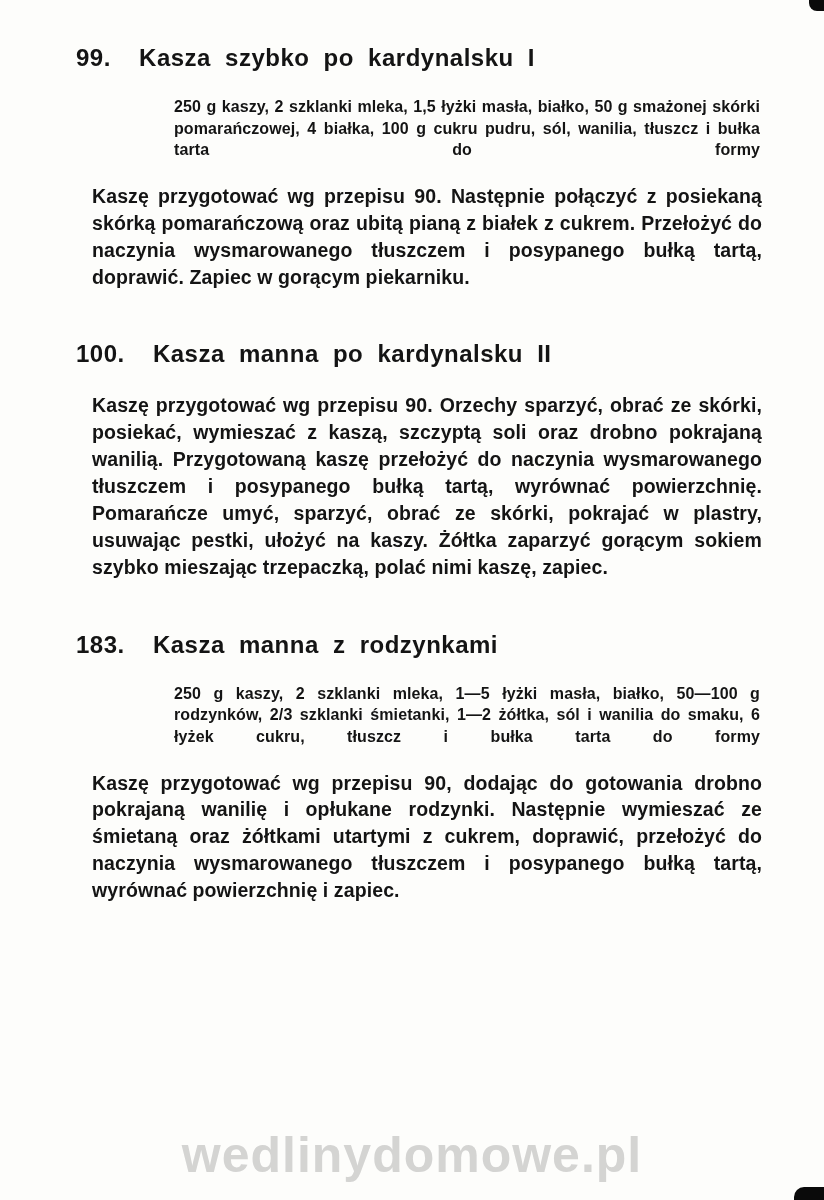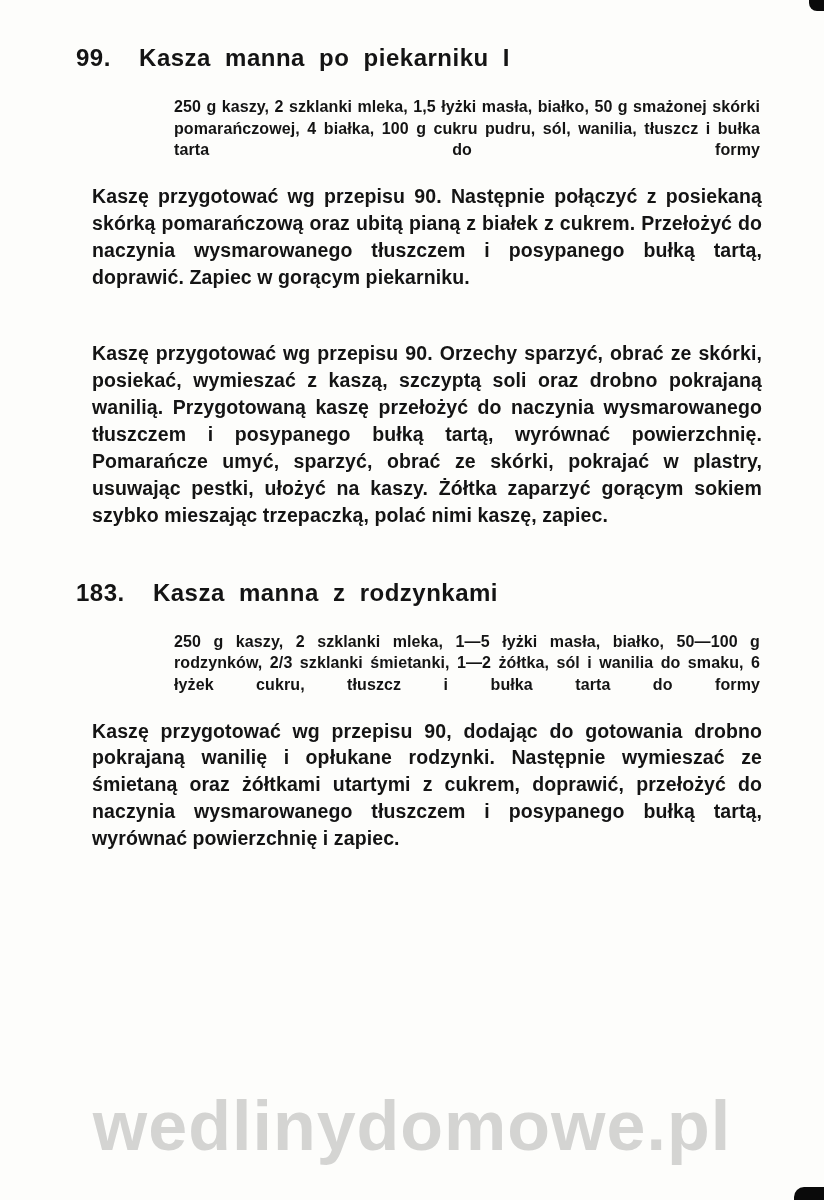--- a/index.html
+++ b/index.html
@@ -49,23 +49,23 @@
     width: 670px;
     font-size: 19.5px;
     font-weight: 600;
     line-height: 1.38;
     text-align: justify;
     letter-spacing: 0.1px;
   }
   .watermark {
     position: absolute;
     left: 50%;
-    bottom: 34px;
+    bottom: 16px;
     transform: translateX(-50%);
-    font-size: 70px;
+    font-size: 50px;
     font-weight: bold;
     letter-spacing: 1px;
     color: rgba(145, 145, 145, 0.38);
     white-space: nowrap;
     pointer-events: none;
     user-select: none;
   }
   .artifact {
     position: absolute;
     background: #0a0a0a;
@@ -87,27 +87,31 @@
 </style>
 </head>
 <body>
 
 <div class="page">
   <div class="content">
 
     <section class="recipe">
       <h2 class="recipe-heading">
         <span class="recipe-number">99.</span>
-        <span class="recipe-title">Kasza manna po piekarniku I</span>
+        <span class="recipe-title">Kasza szybko po kardynalsku I</span>
       </h2>
       <p class="ingredients">250 g kaszy, 2 szklanki mleka, 1,5 łyżki masła, białko, 50 g smażonej skórki pomarańczowej, 4 białka, 100 g cukru pudru, sól, wanilia, tłuszcz i bułka tarta do formy</p>
       <p class="instructions">Kaszę przygotować wg przepisu 90. Następnie połączyć z posiekaną skórką pomarańczową oraz ubitą pianą z białek z cukrem. Przełożyć do naczynia wysmarowanego tłuszczem i posypanego bułką tartą, doprawić. Zapiec w gorącym piekarniku.</p>
     </section>
 
     <section class="recipe">
+      <h2 class="recipe-heading">
+        <span class="recipe-number">100.</span>
+        <span class="recipe-title">Kasza manna po kardynalsku II</span>
+      </h2>
       <p class="instructions">Kaszę przygotować wg przepisu 90. Orzechy sparzyć, obrać ze skórki, posiekać, wymieszać z kaszą, szczyptą soli oraz drobno pokrajaną wanilią. Przygotowaną kaszę przełożyć do naczynia wysmarowanego tłuszczem i posypanego bułką tartą, wyrównać powierzchnię. Pomarańcze umyć, sparzyć, obrać ze skórki, pokrajać w plastry, usuwając pestki, ułożyć na kaszy. Żółtka zaparzyć gorącym sokiem szybko mieszając trzepaczką, polać nimi kaszę, zapiec.</p>
     </section>
 
     <section class="recipe">
       <h2 class="recipe-heading">
         <span class="recipe-number">183.</span>
         <span class="recipe-title">Kasza manna z rodzynkami</span>
       </h2>
       <p class="ingredients">250 g kaszy, 2 szklanki mleka, 1—5 łyżki masła, białko, 50—100 g rodzynków, 2/3 szklanki śmietanki, 1—2 żółtka, sól i wanilia do smaku, 6 łyżek cukru, tłuszcz i bułka tarta do formy</p>
       <p class="instructions">Kaszę przygotować wg przepisu 90, dodając do gotowania drobno pokrajaną wanilię i opłukane rodzynki. Następnie wymieszać ze śmietaną oraz żółtkami utartymi z cukrem, doprawić, przełożyć do naczynia wysmarowanego tłuszczem i posypanego bułką tartą, wyrównać powierzchnię i zapiec.</p>

